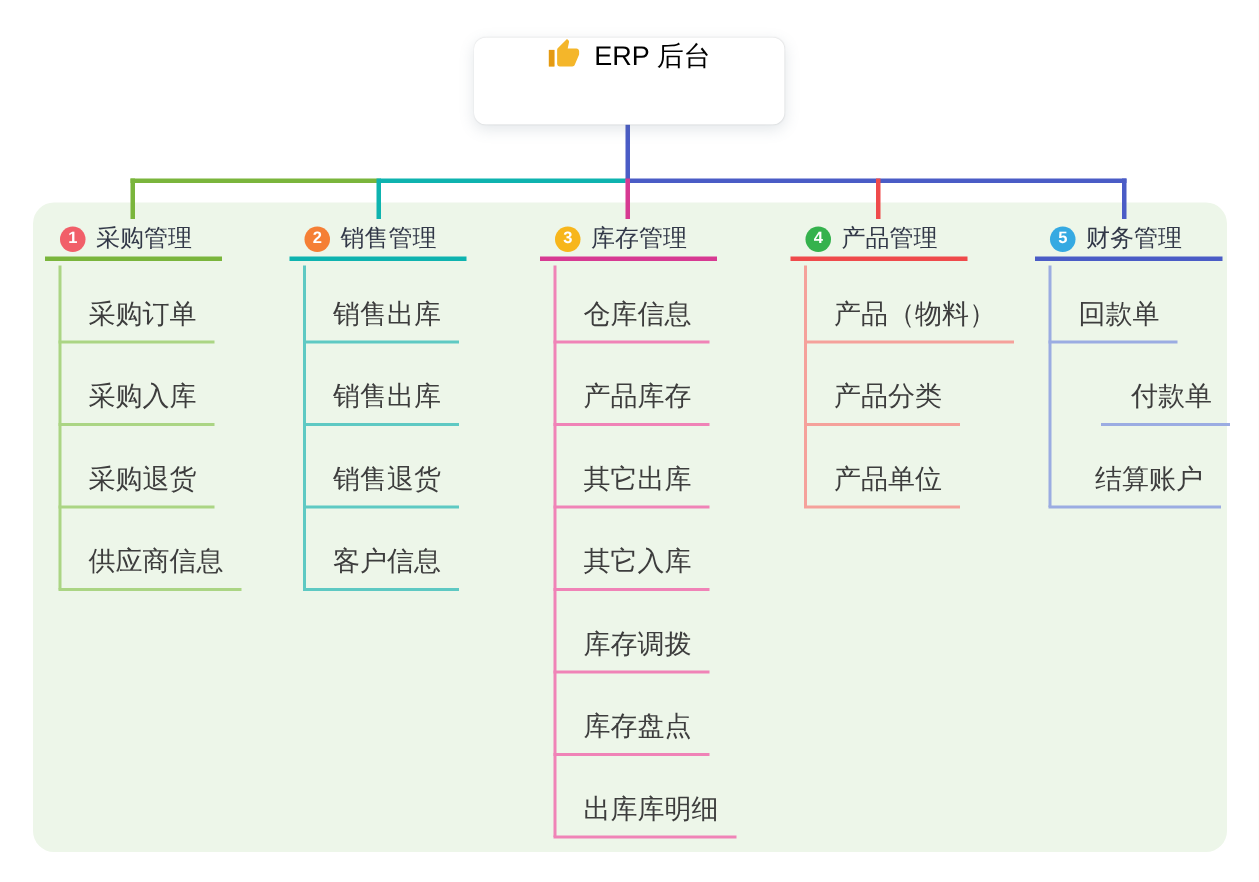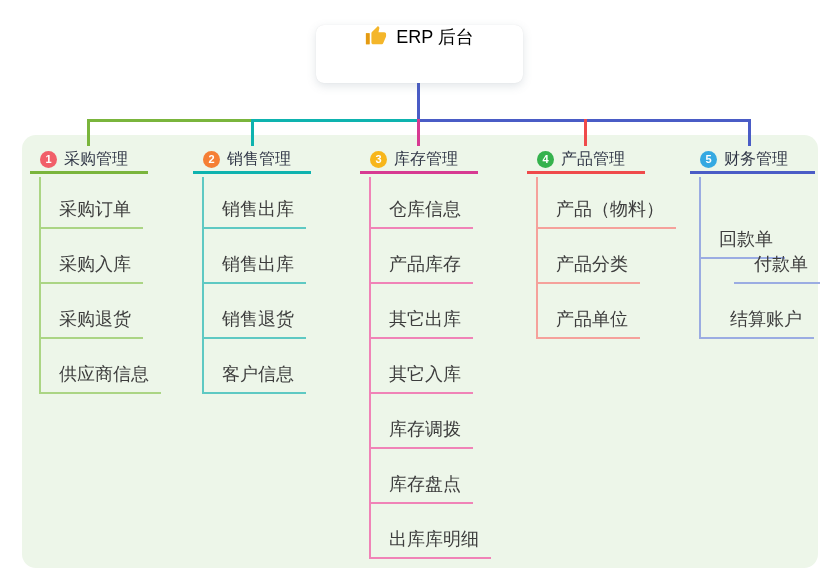--- a/index.html
+++ b/index.html
@@ -97,17 +97,17 @@
   <div class="cvline" style="left: 536px; top: 177px; height: 161px; background-color: rgb(245, 161, 155);"></div>
   <div class="child" style="left: 536px; top: 199px; border-color: rgb(245, 161, 155);">产品（物料）</div>
   <div class="child" style="left: 536px; top: 254px; border-color: rgb(245, 161, 155);">产品分类</div>
   <div class="child" style="left: 536px; top: 309px; border-color: rgb(245, 161, 155);">产品单位</div>
 
   <div class="bhead" style="left: 690px; width: 125px; border-color: rgb(74, 92, 198);">
     <span class="badge" style="background-color: rgb(53, 169, 226);">5</span>
     <span>财务管理</span>
   </div>
   <div class="cvline" style="left: 699px; top: 177px; height: 161px; background-color: rgb(155, 172, 226);"></div>
-  <div class="child" style="left: 699px; top: 199px; border-color: rgb(155, 172, 226); margin-top: 30px;">回款单</div>
+  <div class="child" style="left: 699px; top: 199px; border-color: rgb(155, 172, 226);">回款单</div>
   <div class="child" style="left: 699px; top: 254px; border-color: rgb(155, 172, 226); margin-left: 35px;">付款单</div>
   <div class="child" style="left: 699px; top: 309px; border-color: rgb(155, 172, 226); padding-left: 31px;">结算账户</div>
 
 </div>
 
 </body></html>

